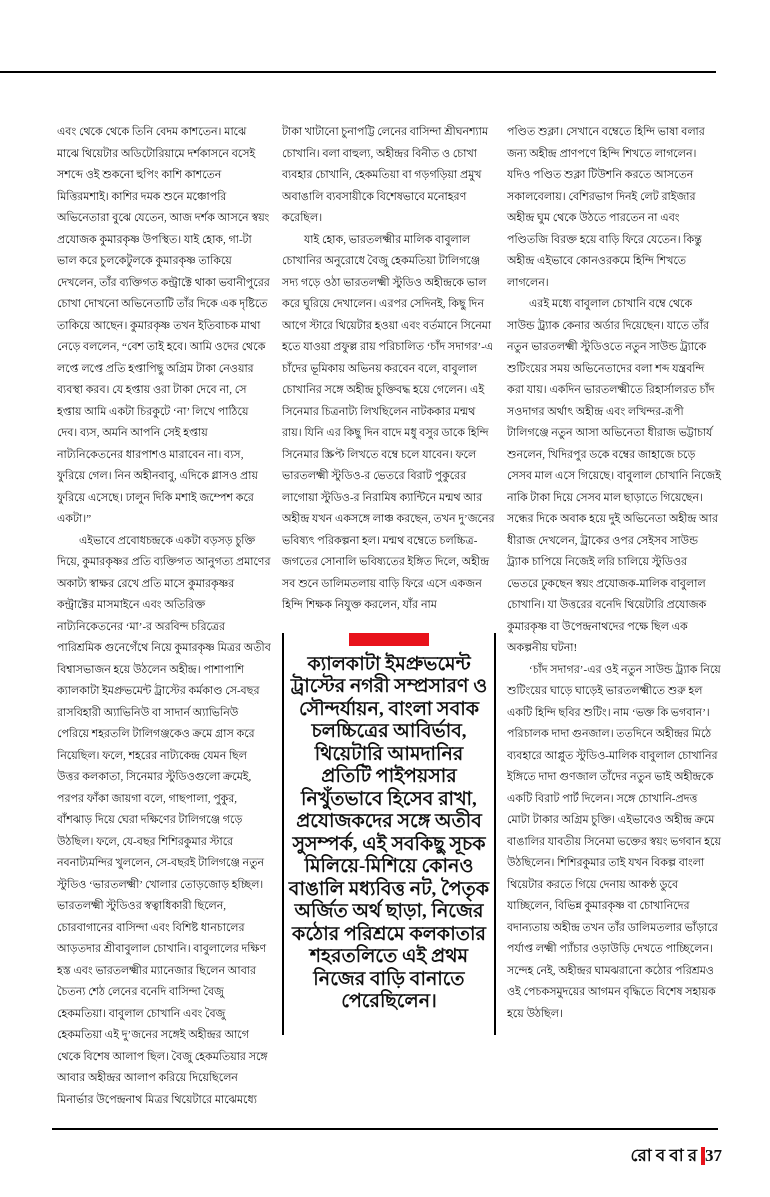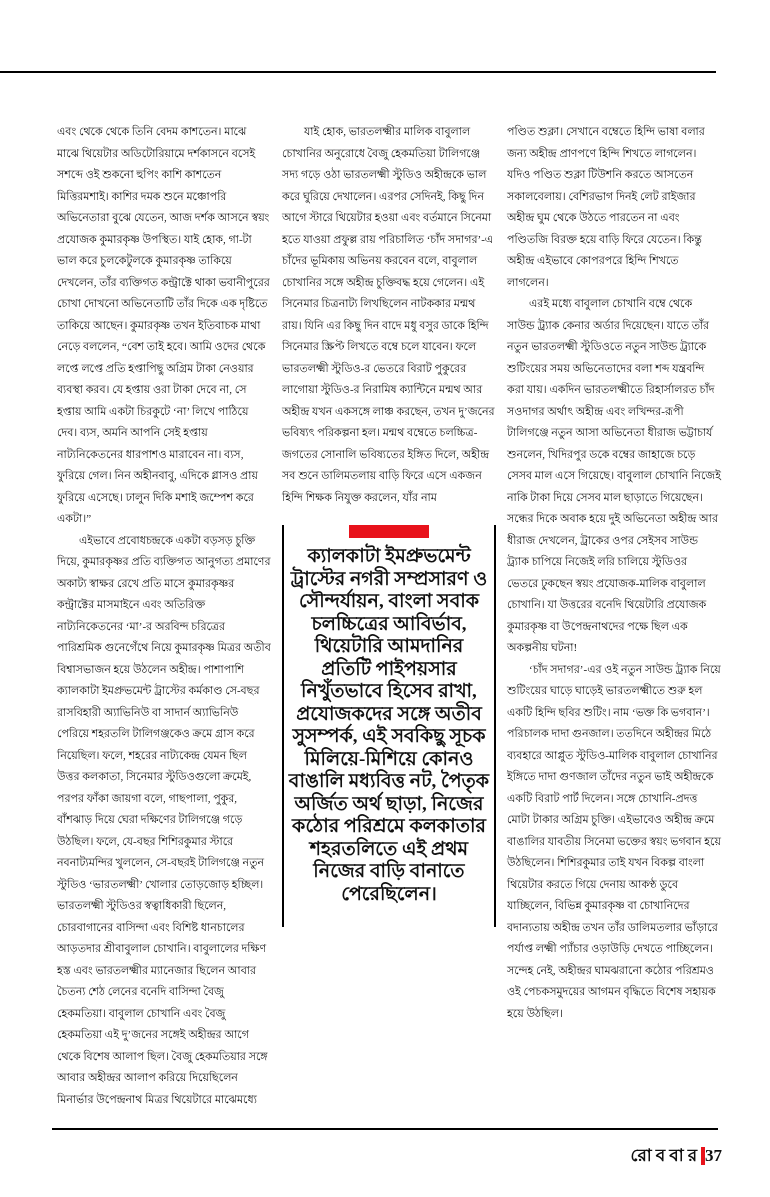--- a/index.html
+++ b/index.html
@@ -63,31 +63,32 @@
   <div class="top-rule"></div>
 
   <div class="columns">
     <div class="col">
         <p class="para">এবং থেকে থেকে তিনি বেদম কাশতেন। মাঝে মাঝে থিয়েটার অডিটোরিয়ামে দর্শকাসনে বসেই সশব্দে ওই শুকনো হুপিং কাশি কাশতেন মিত্তিরমশাই। কাশির দমক শুনে মঞ্চোপরি অভিনেতারা বুঝে যেতেন, আজ দর্শক আসনে স্বয়ং প্রযোজক কুমারকৃষ্ণ উপস্থিত। যাই হোক, গা-টা ভাল করে চুলকেটুলকে কুমারকৃষ্ণ তাকিয়ে দেখলেন, তাঁর ব্যক্তিগত কন্ট্রাক্টে থাকা ভবানীপুরের চোখা দোখনো অভিনেতাটি তাঁর দিকে এক দৃষ্টিতে তাকিয়ে আছেন। কুমারকৃষ্ণ তখন ইতিবাচক মাথা নেড়ে বললেন, “বেশ তাই হবে। আমি ওদের থেকে লপ্তে লপ্তে প্রতি হপ্তাপিছু অগ্রিম টাকা নেওয়ার ব্যবস্থা করব। যে হপ্তায় ওরা টাকা দেবে না, সে হপ্তায় আমি একটা চিরকুটে ‘না’ লিখে পাঠিয়ে দেব। ব্যস, অমনি আপনি সেই হপ্তায় নাট্যনিকেতনের ধারপাশও মারাবেন না। ব্যস, ফুরিয়ে গেল। নিন অহীনবাবু, এদিকে গ্লাসও প্রায় ফুরিয়ে এসেছে। ঢালুন দিকি মশাই জম্পেশ করে একটা।”</p>
         <p class="para indent">এইভাবে প্রবোধচন্দ্রকে একটা বড়সড় চুক্তি দিয়ে, কুমারকৃষ্ণর প্রতি ব্যক্তিগত আনুগত্য প্রমাণের অকাট্য স্বাক্ষর রেখে প্রতি মাসে কুমারকৃষ্ণর কন্ট্রাক্টের মাসমাইনে এবং অতিরিক্ত নাট্যনিকেতনের ‘মা’-র অরবিন্দ চরিত্রের পারিশ্রমিক গুনেগেঁথে নিয়ে কুমারকৃষ্ণ মিত্রর অতীব বিশ্বাসভাজন হয়ে উঠলেন অহীন্দ্র। পাশাপাশি ক্যালকাটা ইমপ্রুভমেন্ট ট্রাস্টের কর্মকাণ্ড সে-বছর রাসবিহারী অ্যাভিনিউ বা সাদার্ন অ্যাভিনিউ পেরিয়ে শহরতলি টালিগঞ্জকেও ক্রমে গ্রাস করে নিয়েছিল। ফলে, শহরের নাট্যকেন্দ্র যেমন ছিল উত্তর কলকাতা, সিনেমার স্টুডিওগুলো ক্রমেই, পরপর ফাঁকা জায়গা বলে, গাছপালা, পুকুর, বাঁশঝাড় দিয়ে ঘেরা দক্ষিণের টালিগঞ্জে গড়ে উঠছিল। ফলে, যে-বছর শিশিরকুমার স্টারে নবনাট্যমন্দির খুললেন, সে-বছরই টালিগঞ্জে নতুন স্টুডিও ‘ভারতলক্ষ্মী’ খোলার তোড়জোড় হচ্ছিল। ভারতলক্ষ্মী স্টুডিওর স্বত্বাধিকারী ছিলেন, চোরবাগানের বাসিন্দা এবং বিশিষ্ট ধানচালের আড়তদার শ্রীবাবুলাল চোখানি। বাবুলালের দক্ষিণ হস্ত এবং ভারতলক্ষ্মীর ম্যানেজার ছিলেন আবার চৈতন্য শেঠ লেনের বনেদি বাসিন্দা বৈজু হেকমতিয়া। বাবুলাল চোখানি এবং বৈজু হেকমতিয়া এই দু’জনের সঙ্গেই অহীন্দ্রর আগে থেকে বিশেষ আলাপ ছিল। বৈজু হেকমতিয়ার সঙ্গে আবার অহীন্দ্রর আলাপ করিয়ে দিয়েছিলেন মিনার্ভার উপেন্দ্রনাথ মিত্রর থিয়েটারে মাঝেমধ্যে</p>
       </div>
 
     <div class="col">
       <div>
+          <p class="para">টাকা খাটানো চুনাপট্টি লেনের বাসিন্দা শ্রীঘনশ্যাম চোখানি। বলা বাহুল্য, অহীন্দ্রর বিনীত ও চোখা ব্যবহার চোখানি, হেকমতিয়া বা গড়গড়িয়া প্রমুখ অবাঙালি ব্যবসায়ীকে বিশেষভাবে মনোহরণ করেছিল।</p>
           <p class="para indent">যাই হোক, ভারতলক্ষ্মীর মালিক বাবুলাল চোখানির অনুরোধে বৈজু হেকমতিয়া টালিগঞ্জে সদ্য গড়ে ওঠা ভারতলক্ষ্মী স্টুডিও অহীন্দ্রকে ভাল করে ঘুরিয়ে দেখালেন। এরপর সেদিনই, কিছু দিন আগে স্টারে থিয়েটার হওয়া এবং বর্তমানে সিনেমা হতে যাওয়া প্রফুল্ল রায় পরিচালিত ‘চাঁদ সদাগর’-এ চাঁদের ভূমিকায় অভিনয় করবেন বলে, বাবুলাল চোখানির সঙ্গে অহীন্দ্র চুক্তিবদ্ধ হয়ে গেলেন। এই সিনেমার চিত্রনাট্য লিখছিলেন নাটককার মন্মথ রায়। যিনি এর কিছু দিন বাদে মধু বসুর ডাকে হিন্দি সিনেমার স্ক্রিপ্ট লিখতে বম্বে চলে যাবেন। ফলে ভারতলক্ষ্মী স্টুডিও-র ভেতরে বিরাট পুকুরের লাগোয়া স্টুডিও-র নিরামিষ ক্যান্টিনে মন্মথ আর অহীন্দ্র যখন একসঙ্গে লাঞ্চ করছেন, তখন দু’জনের ভবিষ্যৎ পরিকল্পনা হল। মন্মথ বম্বেতে চলচ্চিত্র-জগতের সোনালি ভবিষ্যতের ইঙ্গিত দিলে, অহীন্দ্র সব শুনে ডালিমতলায় বাড়ি ফিরে এসে একজন হিন্দি শিক্ষক নিযুক্ত করলেন, যাঁর নাম</p>
         </div>
       <div class="pullquote">
         <div class="accent-bar top" style="background: rgb(232, 18, 27);"></div>
         <p class="pullquote-text">ক্যালকাটা ইমপ্রুভমেন্ট ট্রাস্টের নগরী সম্প্রসারণ ও সৌন্দর্যায়ন, বাংলা সবাক চলচ্চিত্রের আবির্ভাব, থিয়েটারি আমদানির প্রতিটি পাইপয়সার নিখুঁতভাবে হিসেব রাখা, প্রযোজকদের সঙ্গে অতীব সুসম্পর্ক, এই সবকিছু সূচক মিলিয়ে-মিশিয়ে কোনও বাঙালি মধ্যবিত্ত নট, পৈতৃক অর্জিত অর্থ ছাড়া, নিজের কঠোর পরিশ্রমে কলকাতার শহরতলিতে এই প্রথম নিজের বাড়ি বানাতে পেরেছিলেন।</p>
 
       </div>
     </div>
 
     <div class="col">
-        <p class="para">পণ্ডিত শুক্লা। সেখানে বম্বেতে হিন্দি ভাষা বলার জন্য অহীন্দ্র প্রাণপণে হিন্দি শিখতে লাগলেন। যদিও পণ্ডিত শুক্লা টিউশনি করতে আসতেন সকালবেলায়। বেশিরভাগ দিনই লেট রাইজার অহীন্দ্র ঘুম থেকে উঠতে পারতেন না এবং পণ্ডিতজি বিরক্ত হয়ে বাড়ি ফিরে যেতেন। কিন্তু অহীন্দ্র এইভাবে কোপরপরে হিন্দি শিখতে লাগলেন।</p>
+        <p class="para">পণ্ডিত শুক্লা। সেখানে বম্বেতে হিন্দি ভাষা বলার জন্য অহীন্দ্র প্রাণপণে হিন্দি শিখতে লাগলেন। যদিও পণ্ডিত শুক্লা টিউশনি করতে আসতেন সকালবেলায়। বেশিরভাগ দিনই লেট রাইজার অহীন্দ্র ঘুম থেকে উঠতে পারতেন না এবং পণ্ডিতজি বিরক্ত হয়ে বাড়ি ফিরে যেতেন। কিন্তু অহীন্দ্র এইভাবে কোনওরকমে হিন্দি শিখতে লাগলেন।</p>
         <p class="para indent">এরই মধ্যে বাবুলাল চোখানি বম্বে থেকে সাউন্ড ট্র্যাক কেনার অর্ডার দিয়েছেন। যাতে তাঁর নতুন ভারতলক্ষ্মী স্টুডিওতে নতুন সাউন্ড ট্র্যাকে শুটিংয়ের সময় অভিনেতাদের বলা শব্দ যন্ত্রবন্দি করা যায়। একদিন ভারতলক্ষ্মীতে রিহার্সালরত চাঁদ সওদাগর অর্থাৎ অহীন্দ্র এবং লখিন্দর-রূপী টালিগঞ্জে নতুন আসা অভিনেতা ধীরাজ ভট্টাচার্য শুনলেন, খিদিরপুর ডকে বম্বের জাহাজে চড়ে সেসব মাল এসে গিয়েছে। বাবুলাল চোখানি নিজেই নাকি টাকা দিয়ে সেসব মাল ছাড়াতে গিয়েছেন। সন্ধের দিকে অবাক হয়ে দুই অভিনেতা অহীন্দ্র আর ধীরাজ দেখলেন, ট্রাকের ওপর সেইসব সাউন্ড ট্র্যাক চাপিয়ে নিজেই লরি চালিয়ে স্টুডিওর ভেতরে ঢুকছেন স্বয়ং প্রযোজক-মালিক বাবুলাল চোখানি। যা উত্তরের বনেদি থিয়েটারি প্রযোজক কুমারকৃষ্ণ বা উপেন্দ্রনাথদের পক্ষে ছিল এক অকল্পনীয় ঘটনা!</p>
         <p class="para indent">‘চাঁদ সদাগর’-এর ওই নতুন সাউন্ড ট্র্যাক নিয়ে শুটিংয়ের ঘাড়ে ঘাড়েই ভারতলক্ষ্মীতে শুরু হল একটি হিন্দি ছবির শুটিং। নাম ‘ভক্ত কি ভগবান’। পরিচালক দাদা গুনজাল। ততদিনে অহীন্দ্রর মিঠে ব্যবহারে আপ্লুত স্টুডিও-মালিক বাবুলাল চোখানির ইঙ্গিতে দাদা গুণজাল তাঁদের নতুন ভাই অহীন্দ্রকে একটি বিরাট পার্ট দিলেন। সঙ্গে চোখানি-প্রদত্ত মোটা টাকার অগ্রিম চুক্তি। এইভাবেও অহীন্দ্র ক্রমে বাঙালির যাবতীয় সিনেমা ভক্তের স্বয়ং ভগবান হয়ে উঠছিলেন। শিশিরকুমার তাই যখন বিকল্প বাংলা থিয়েটার করতে গিয়ে দেনায় আকণ্ঠ ডুবে যাচ্ছিলেন, বিভিন্ন কুমারকৃষ্ণ বা চোখানিদের বদান্যতায় অহীন্দ্র তখন তাঁর ডালিমতলার ভাঁড়ারে পর্যাপ্ত লক্ষ্মী প্যাঁচার ওড়াউড়ি দেখতে পাচ্ছিলেন। সন্দেহ নেই, অহীন্দ্রর ঘামঝরানো কঠোর পরিশ্রমও ওই পেচকসমুদয়ের আগমন বৃদ্ধিতে বিশেষ সহায়ক হয়ে উঠছিল।</p>
       </div>
   </div>
 
   <div class="footer-rule"></div>
 
   <div class="footer">
     <span class="mag">রোববার</span>
     <span class="footer-divider" style="background: rgb(232, 18, 27);"></span>

